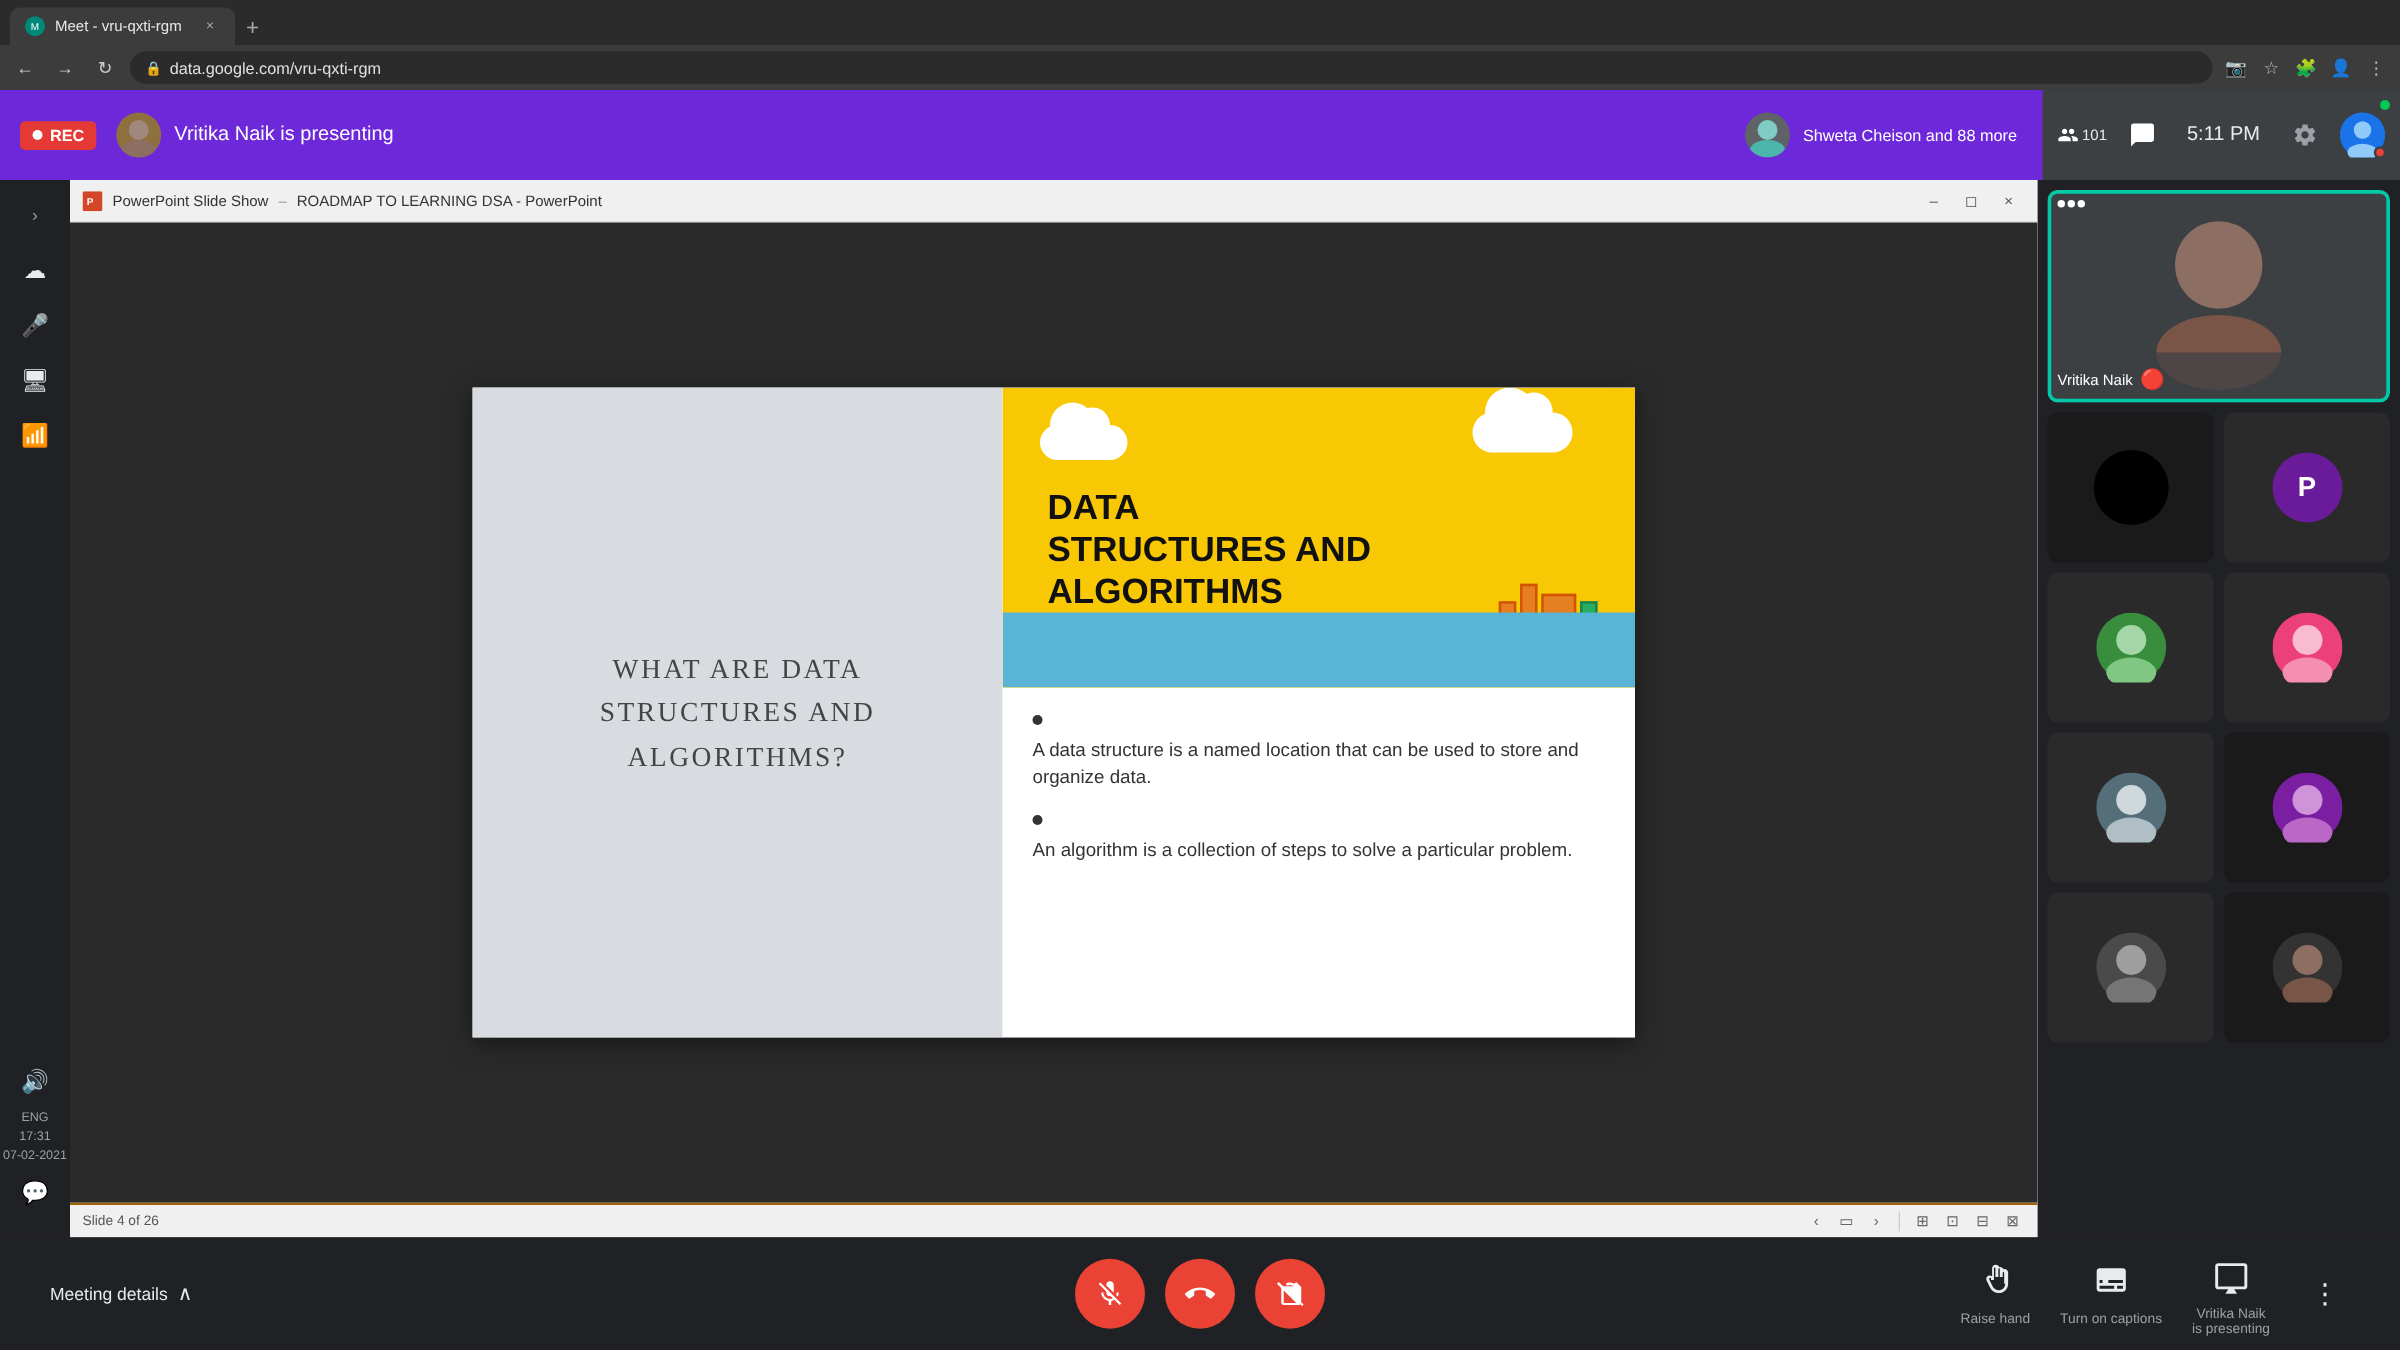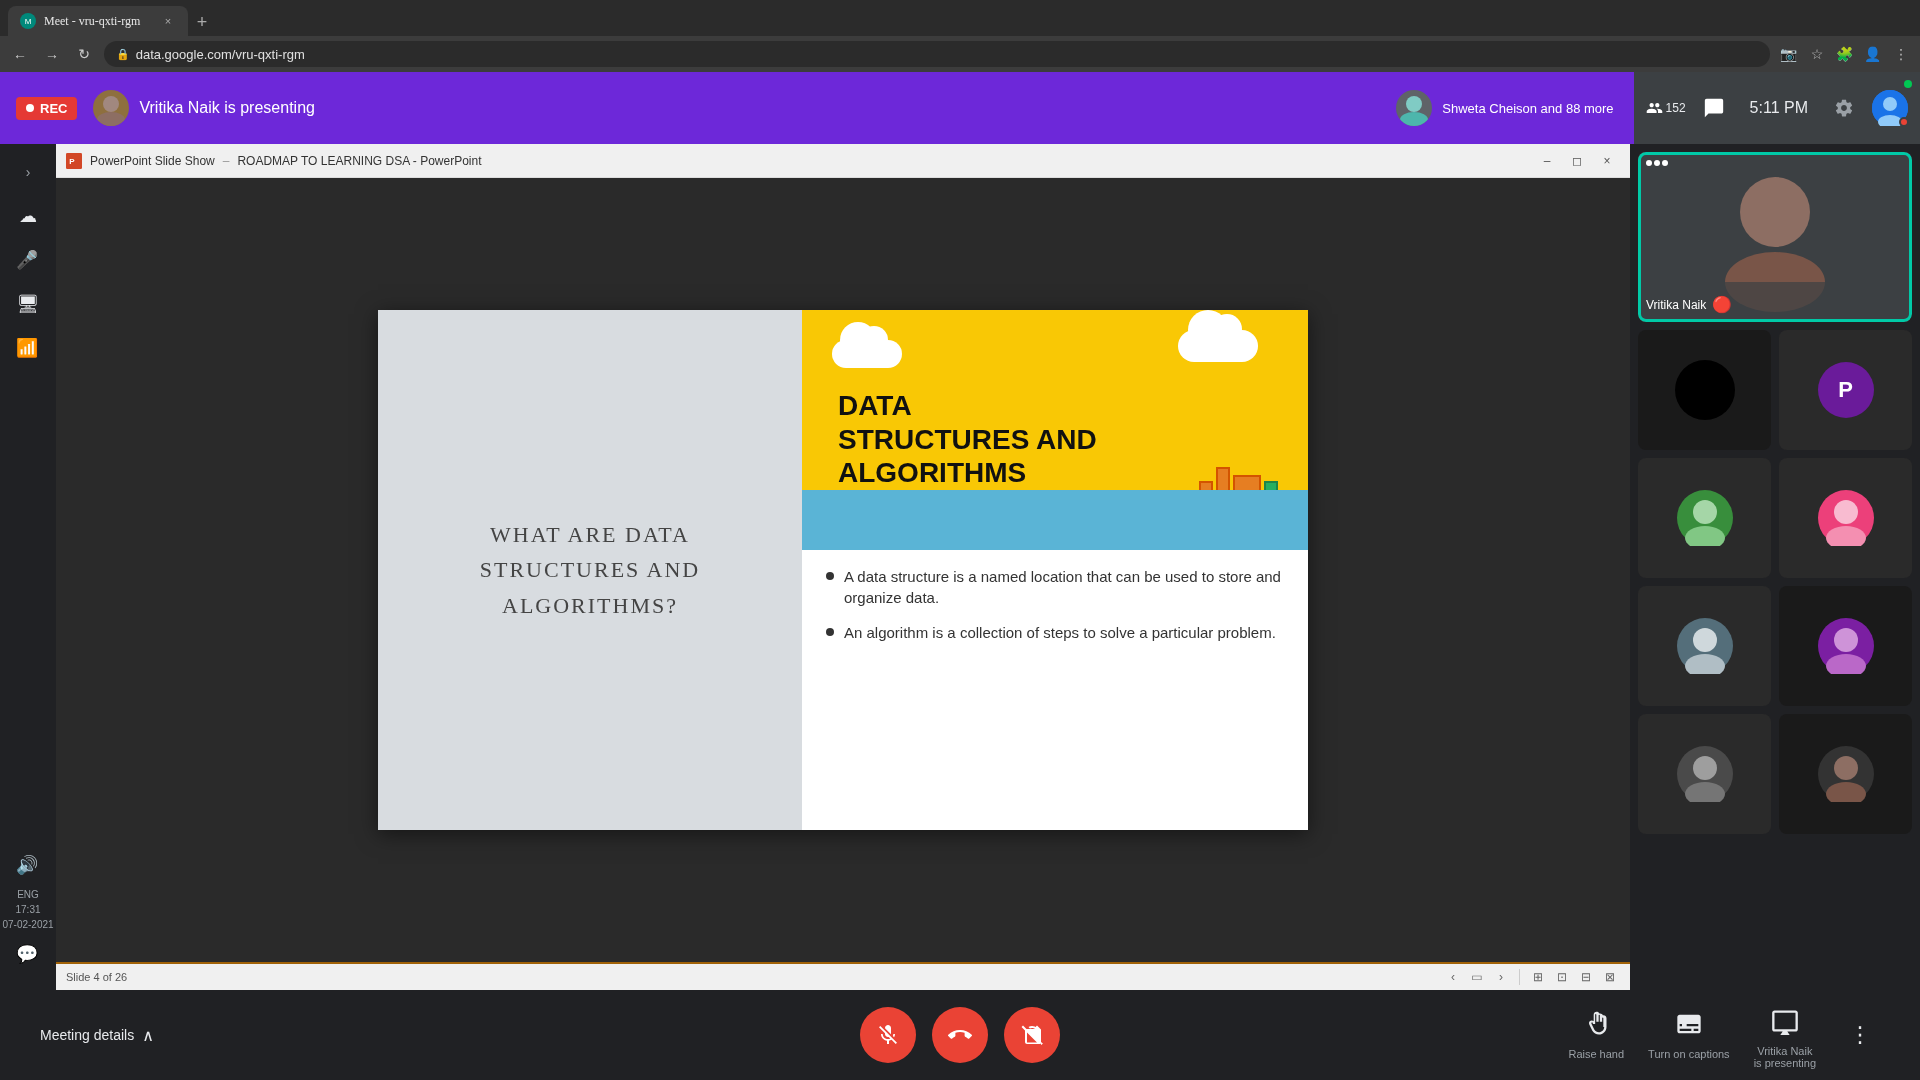--- a/index.html
+++ b/index.html
@@ -45,21 +45,21 @@
       height: 16px;
       background: #00897b;
       border-radius: 50%;
       display: flex;
       align-items: center;
       justify-content: center;
       font-size: 8px;
       color: white;
       flex-shrink: 0;
     }
-    .tab-title { flex: 1; white-space: nowrap; overflow: hidden; text-overflow: ellipsis; font-family: Liberation Serif, serif; }
+    .tab-title { flex: 1; white-space: nowrap; overflow: hidden; text-overflow: ellipsis; }
     .tab-close {
       width: 16px; height: 16px;
       border-radius: 50%;
       display: flex; align-items: center; justify-content: center;
       font-size: 11px; color: #aaa; cursor: pointer;
     }
     .tab-new {
       width: 28px; height: 28px;
       display: flex; align-items: center; justify-content: center;
       color: #aaa; font-size: 18px; cursor: pointer;
@@ -406,20 +406,21 @@
       padding: 16px 24px;
     }
     .bullet-item {
       display: flex;
       gap: 10px;
       align-items: flex-start;
       font-size: 15px;
       color: #333;
       margin-bottom: 14px;
       line-height: 1.4;
+      flex-direction: column;
     }
     .bullet-dot {
       width: 8px; height: 8px;
       background: #333;
       border-radius: 50%;
       margin-top: 6px;
       flex-shrink: 0;
     }
 
     .ppt-statusbar {
@@ -663,21 +664,21 @@
         <div>
           <div style="color:white;font-size:13px;font-weight:500;">Shweta Cheison
 and 88 more</div>
         </div>
       </div>
       <div class="top-right-icons">
         <div class="top-icon">
           <svg width="22" height="22" viewBox="0 0 24 24" fill="white">
               <path d="M16 11c1.66 0 2.99-1.34 2.99-3S17.66 5 16 5c-1.66 0-3 1.34-3 3s1.34 3 3 3zm-8 0c1.66 0 2.99-1.34 2.99-3S9.66 5 8 5C6.34 5 5 6.34 5 8s1.34 3 3 3zm0 2c-2.33 0-7 1.17-7 3.5V19h14v-2.5c0-2.33-4.67-3.5-7-3.5zm8 0c-.29 0-.62.02-.97.05 1.16.84 1.97 1.97 1.97 3.45V19h6v-2.5c0-2.33-4.67-3.5-7-3.5z"></path>
             </svg>
-          <span style="font-size:12px;margin-left:3px;color:#e8eaed;">152</span>
+          <span style="font-size:12px;margin-left:3px;color:#e8eaed;">101</span>
         </div>
         <div class="top-icon">
           <svg width="22" height="22" viewBox="0 0 24 24" fill="white">
               <path d="M20 2H4c-1.1 0-2 .9-2 2v18l4-4h14c1.1 0 2-.9 2-2V4c0-1.1-.9-2-2-2z"></path>
             </svg>
           <span style="width:8px;height:8px;background:#00c853;border-radius:50%;position:absolute;top:8px;right:8px;"></span>
         </div>
         <div class="time-display">5:11 PM</div>
         <div class="top-icon">
           <svg width="20" height="20" viewBox="0 0 24 24" fill="#9aa0a6">

